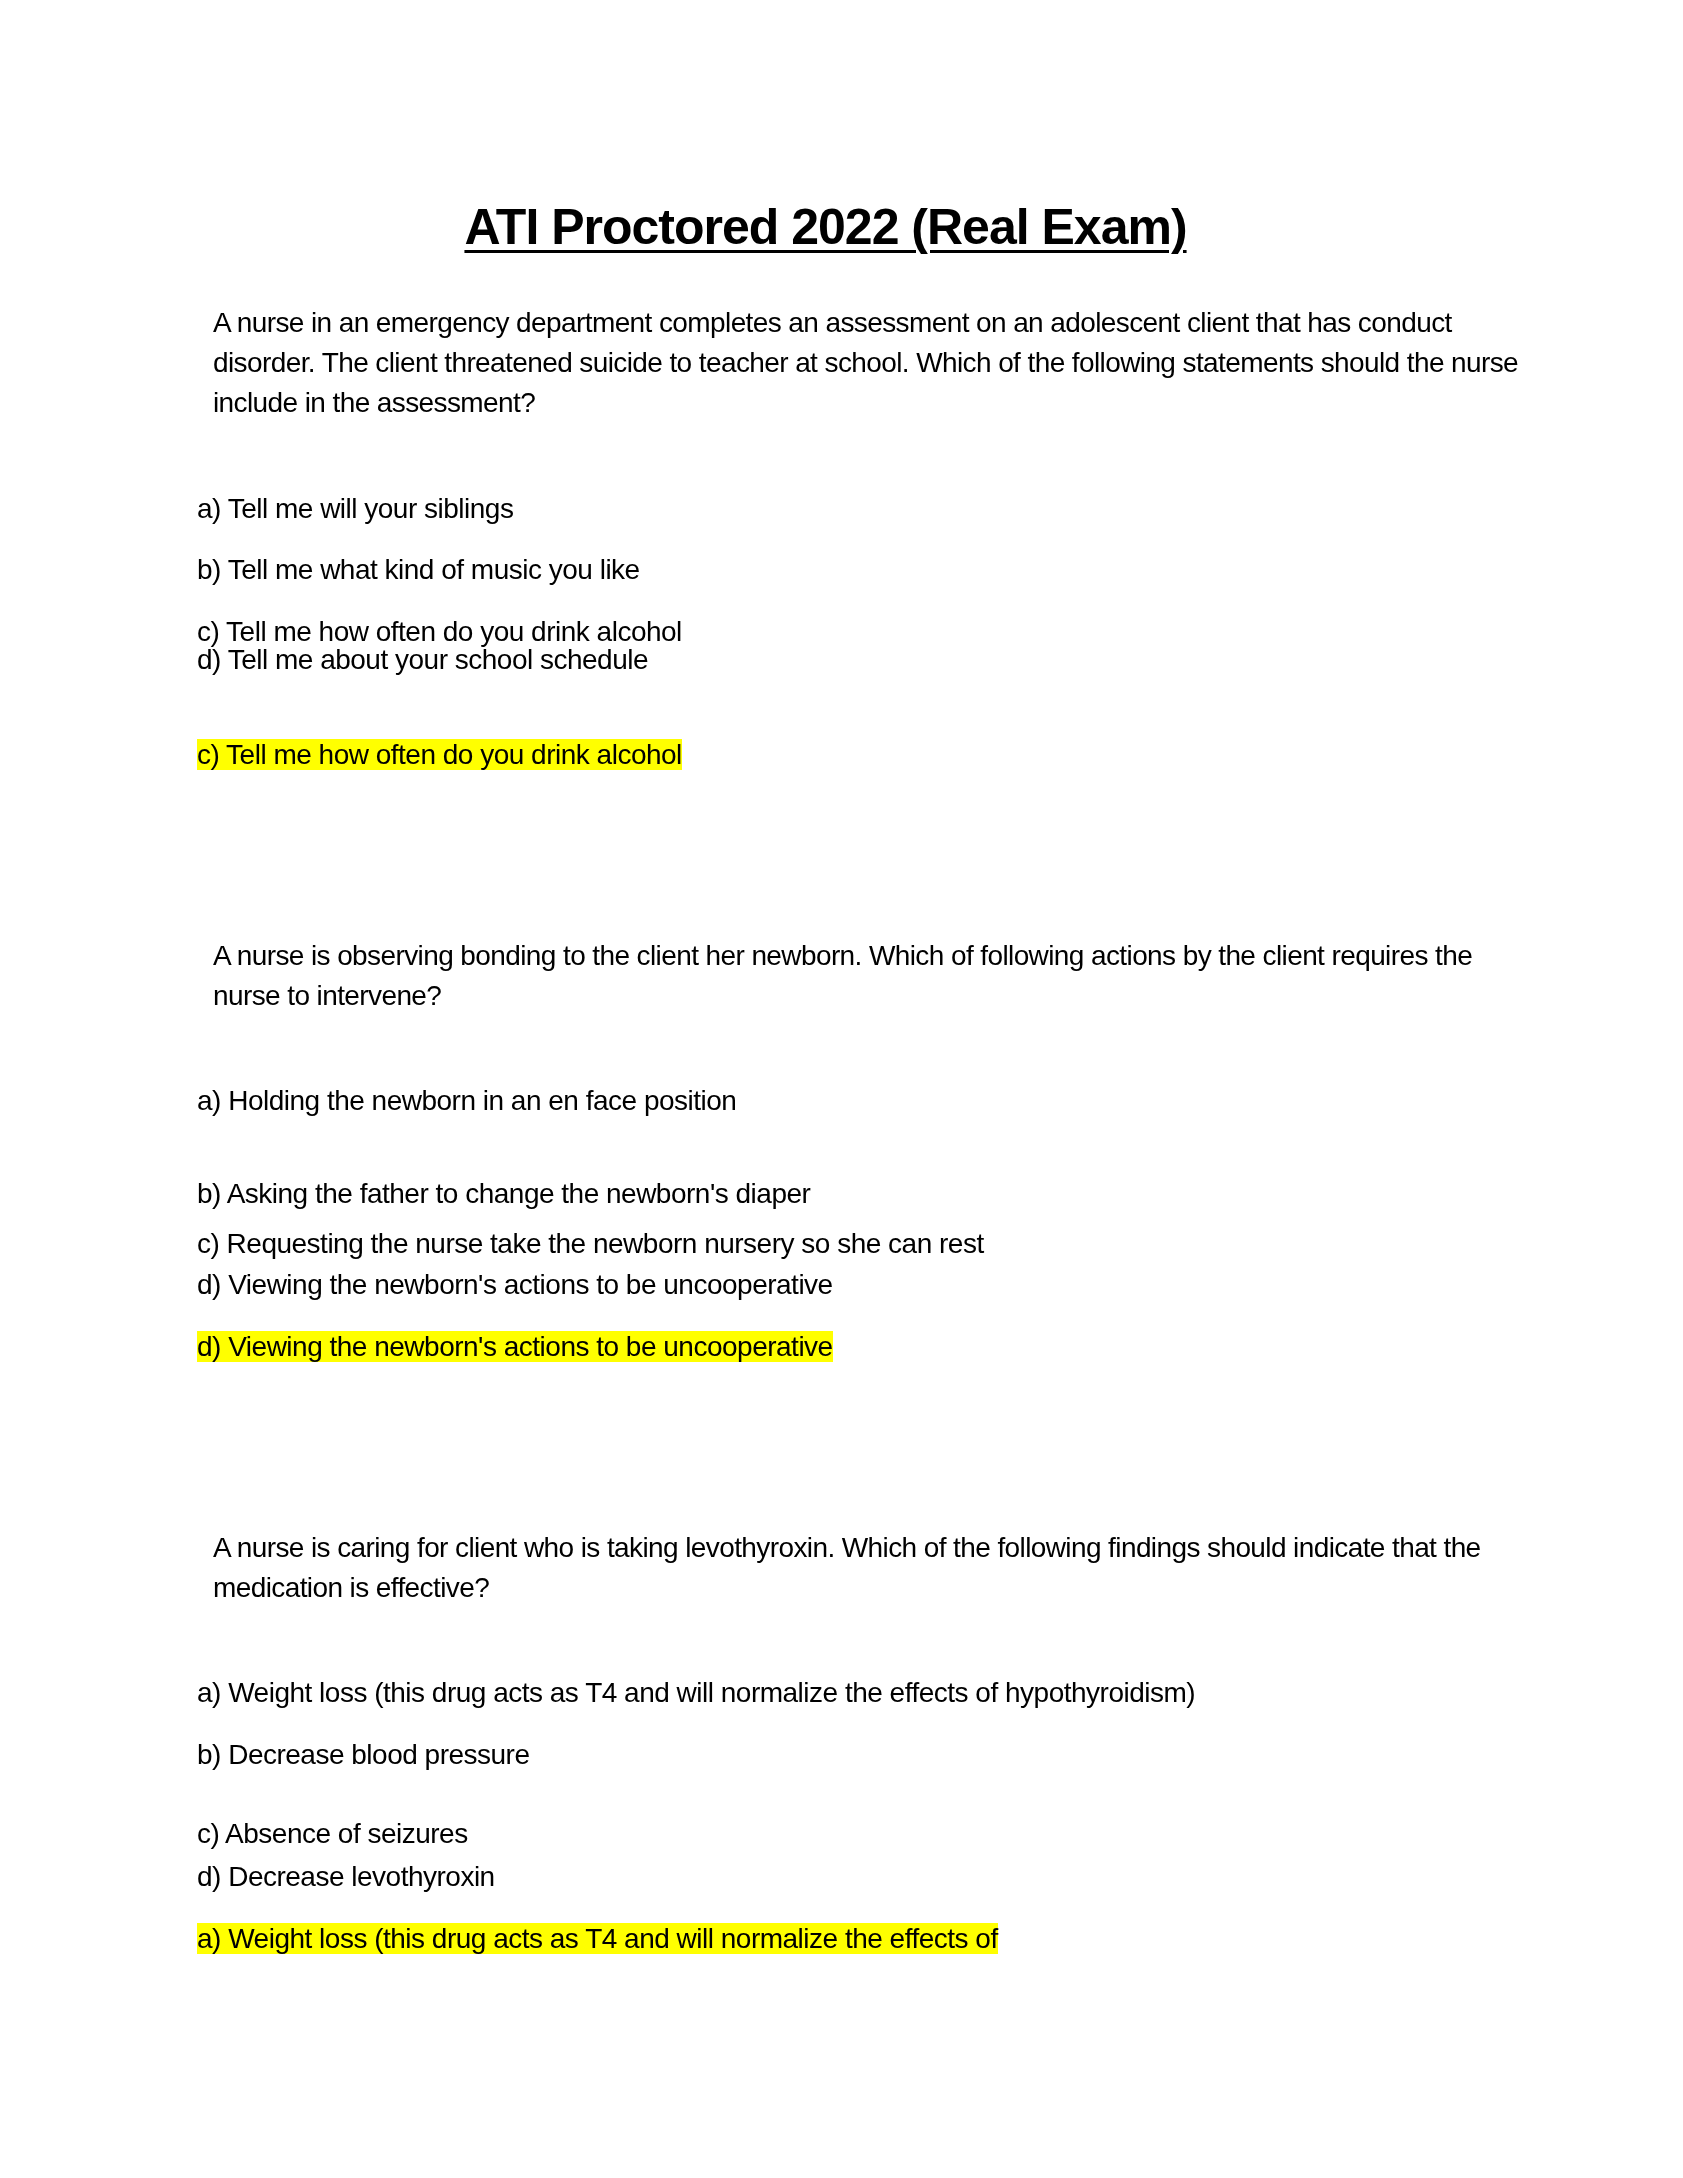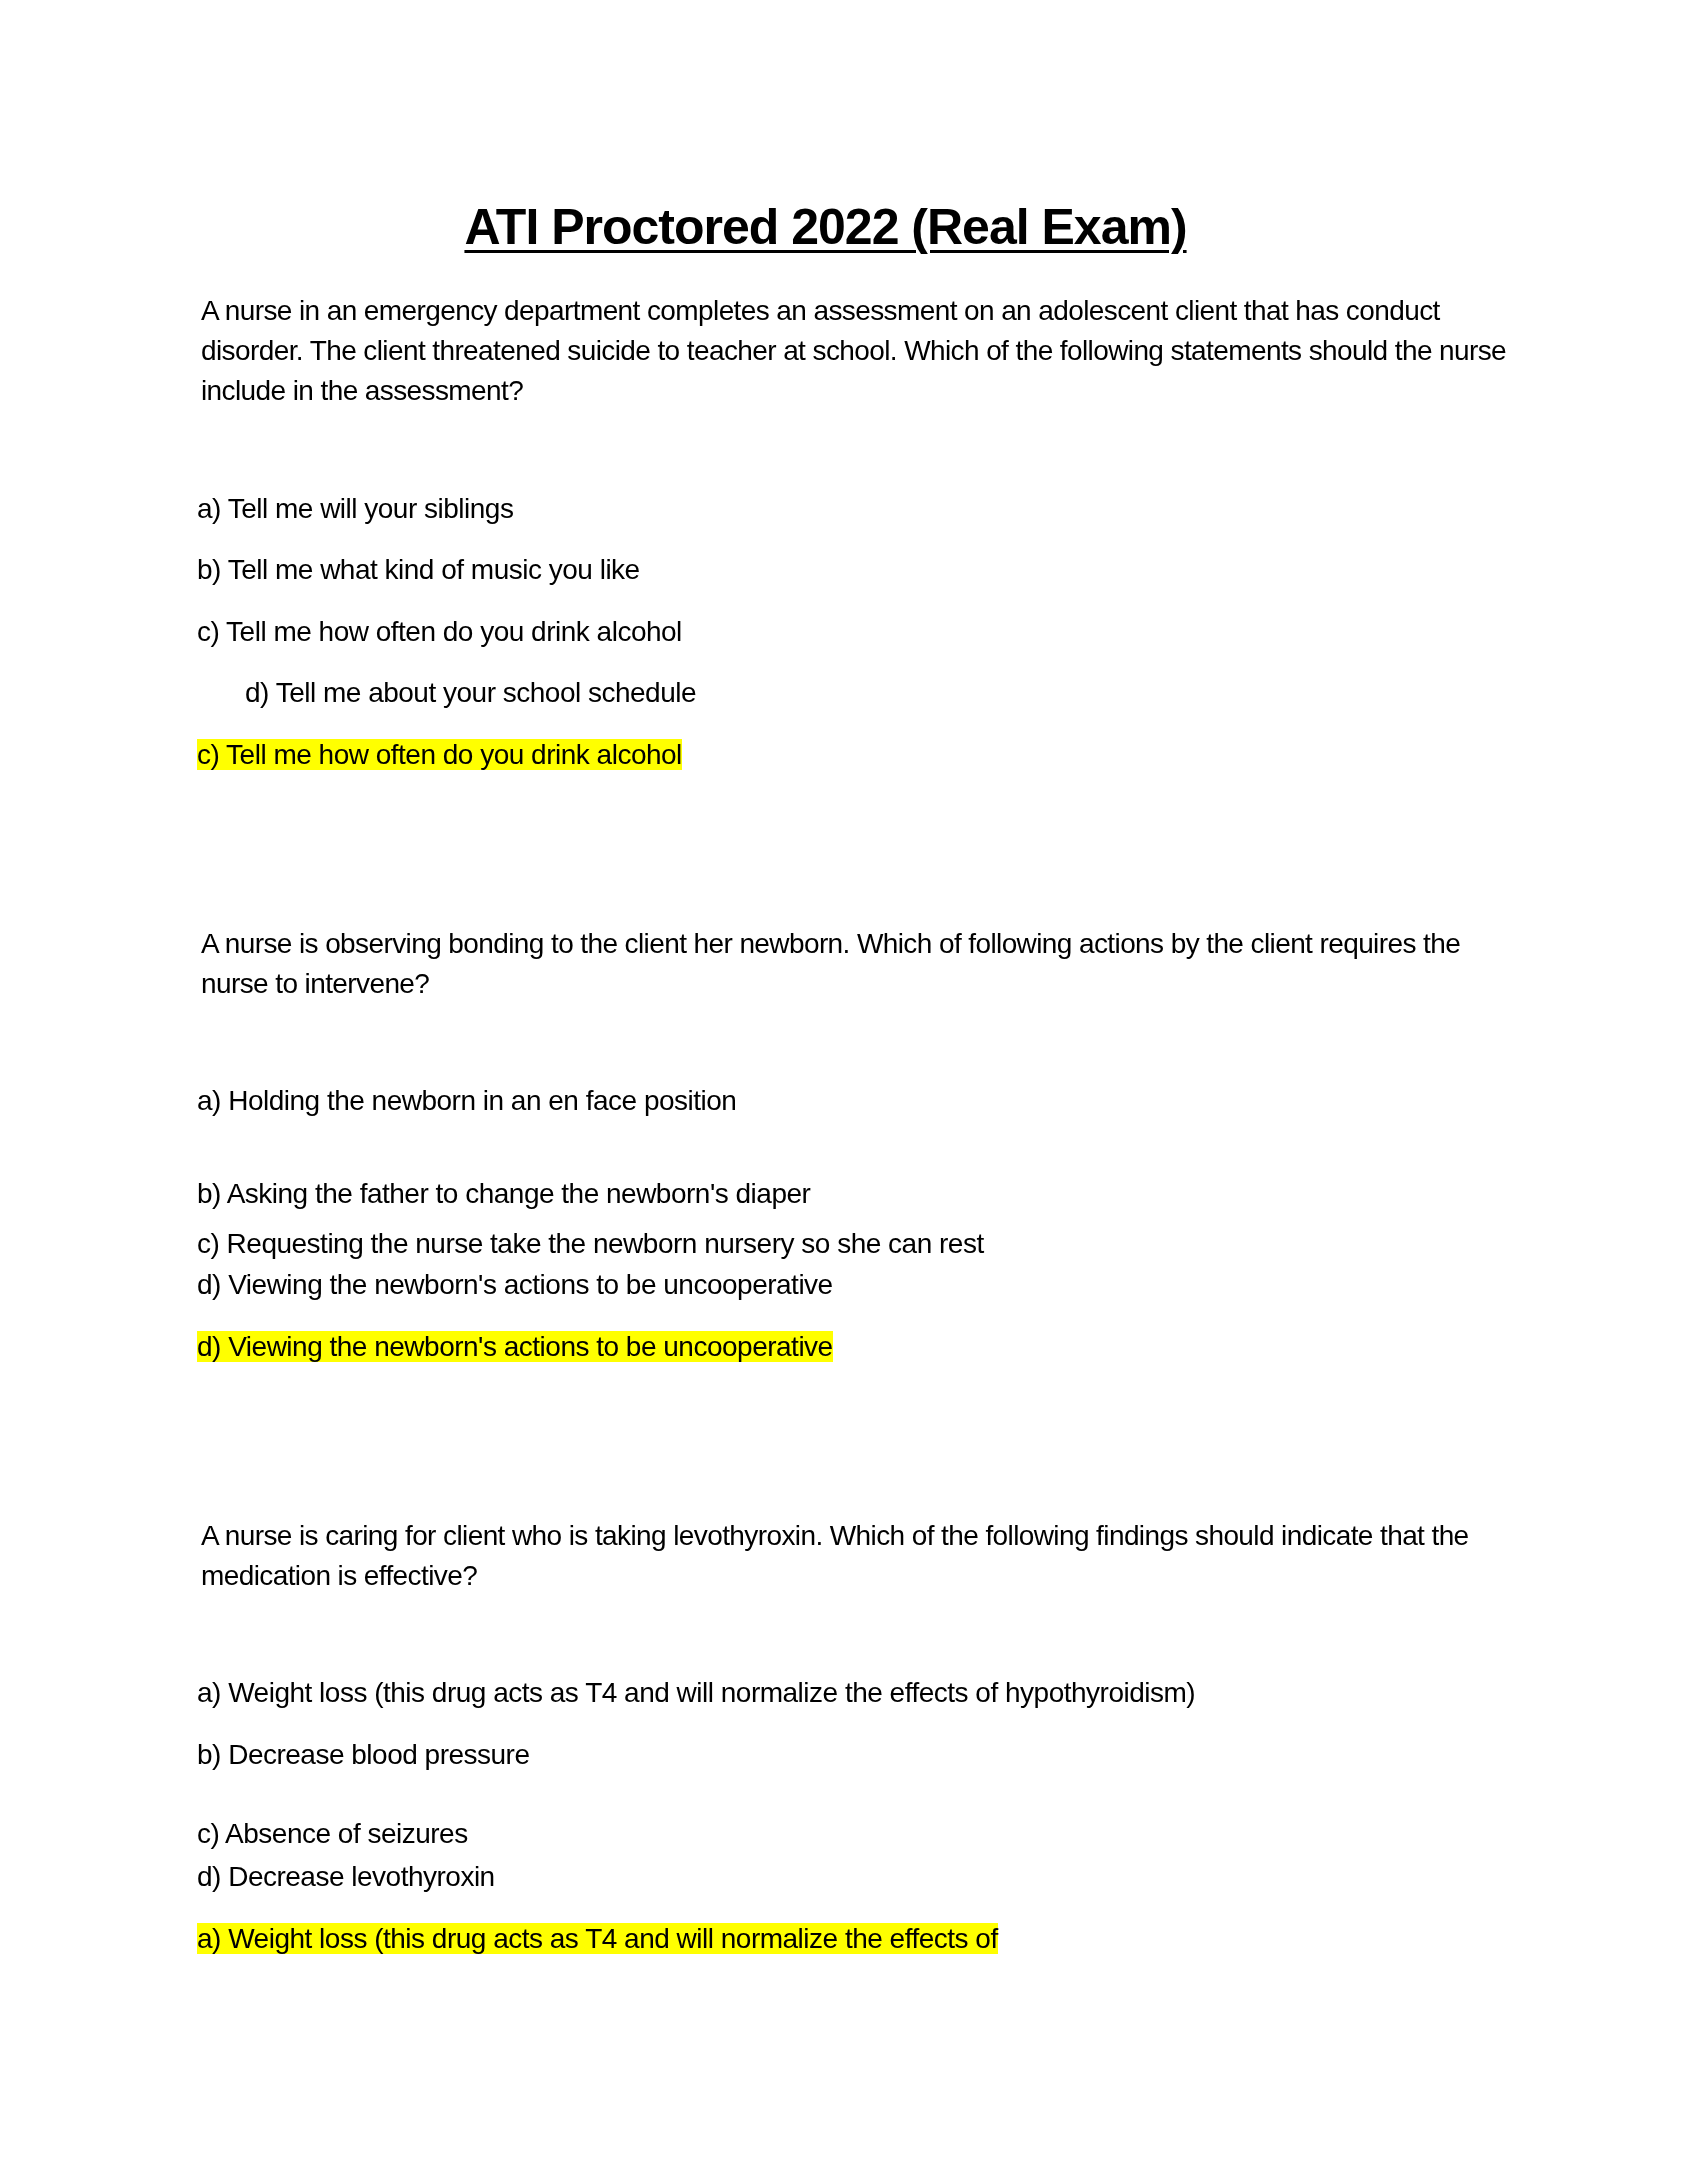--- a/index.html
+++ b/index.html
@@ -2,37 +2,37 @@
 <html><head>
 <meta charset="utf-8">
 <style>
   html, body { margin: 0; padding: 0; background: #ffffff; }
   body { width: 1683px; height: 2178px; position: relative; overflow: hidden;
          font-family: "Liberation Sans", "DejaVu Sans", sans-serif; color: #000; }
   .title { position: absolute; top: 198px; left: 0; width: 1651px; text-align: center;
            font-size: 50px; font-weight: bold; text-decoration: underline;
            text-decoration-thickness: 3px; text-underline-offset: 6px; letter-spacing: -1px;
            line-height: 59px; margin: 0; }
-  .q { position: absolute; left: 197px; width: 1307px; margin: 4px;
+  .q { position: absolute; left: 197px; width: 1307px; margin: 16px;
        font-size: 28px; line-height: 40px; letter-spacing: -0.6px; }
   .opt { position: absolute; left: 197px; margin: 0; font-size: 28px; line-height: 40px;
          letter-spacing: -0.5px; white-space: nowrap; }
   .ans { background: #ffff00; }
 </style>
 </head>
 <body>
 
 <h1 class="title">ATI Proctored 2022 (Real Exam)</h1>
 
 <div>
   <p class="q" style="top:287px;">A nurse in an emergency department completes an assessment on an adolescent client that has conduct disorder. The client threatened suicide to teacher at school. Which of the following statements should the nurse include in the assessment?</p>
   <p class="opt" style="top:489px;">a) Tell me will your siblings</p>
   <p class="opt" style="top:550px;">b) Tell me what kind of music you like</p>
   <p class="opt" style="top:612px;">c) Tell me how often do you drink alcohol</p>
-  <p class="opt" style="top:673px;margin-left:48px;">d) Tell me about your school schedule</p>
+  <p class="opt" style="top:640px;">d) Tell me about your school schedule</p>
   <p class="opt" style="top:735px;"><span class="ans">c) Tell me how often do you drink alcohol</span></p>
 </div>
 
 <div>
   <p class="q" style="top:920px;">A nurse is observing bonding to the client her newborn. Which of following actions by the client requires the nurse to intervene?</p>
   <p class="opt" style="top:1081px;">a) Holding the newborn in an en face position</p>
   <p class="opt" style="top:1142px;margin-top:32px;">b) Asking the father to change the newborn's diaper</p>
   <p class="opt" style="top:1224px;text-align:right;">c) Requesting the nurse take the newborn nursery so she can rest</p>
   <p class="opt" style="top:1265px;">d) Viewing the newborn's actions to be uncooperative</p>
   <p class="opt" style="top:1327px;"><span class="ans">d) Viewing the newborn's actions to be uncooperative</span></p>

